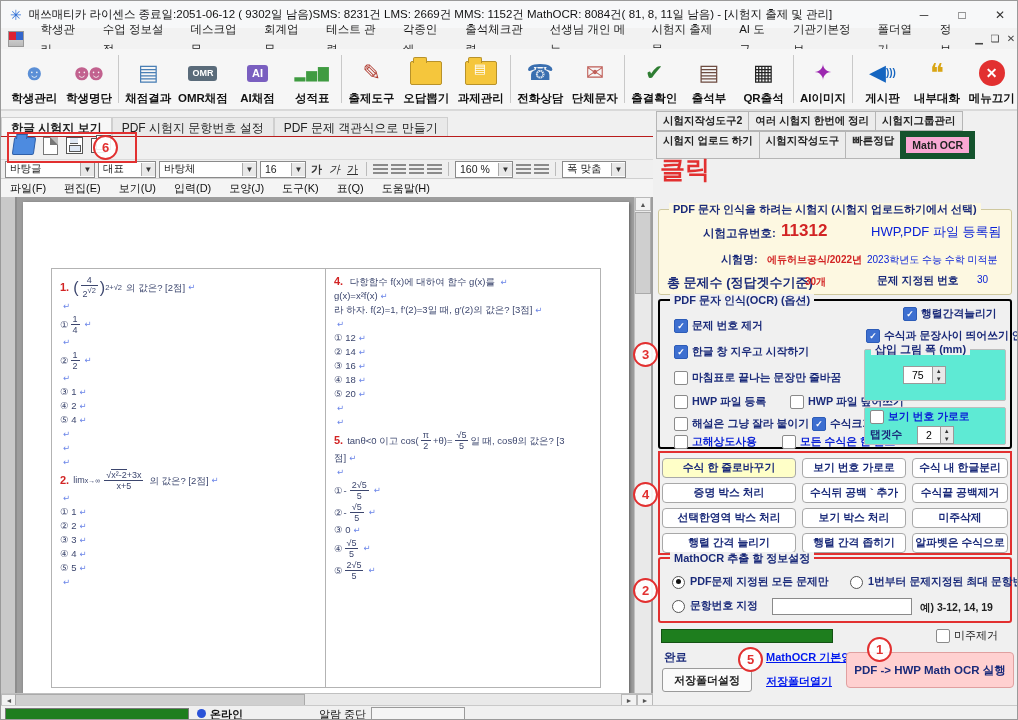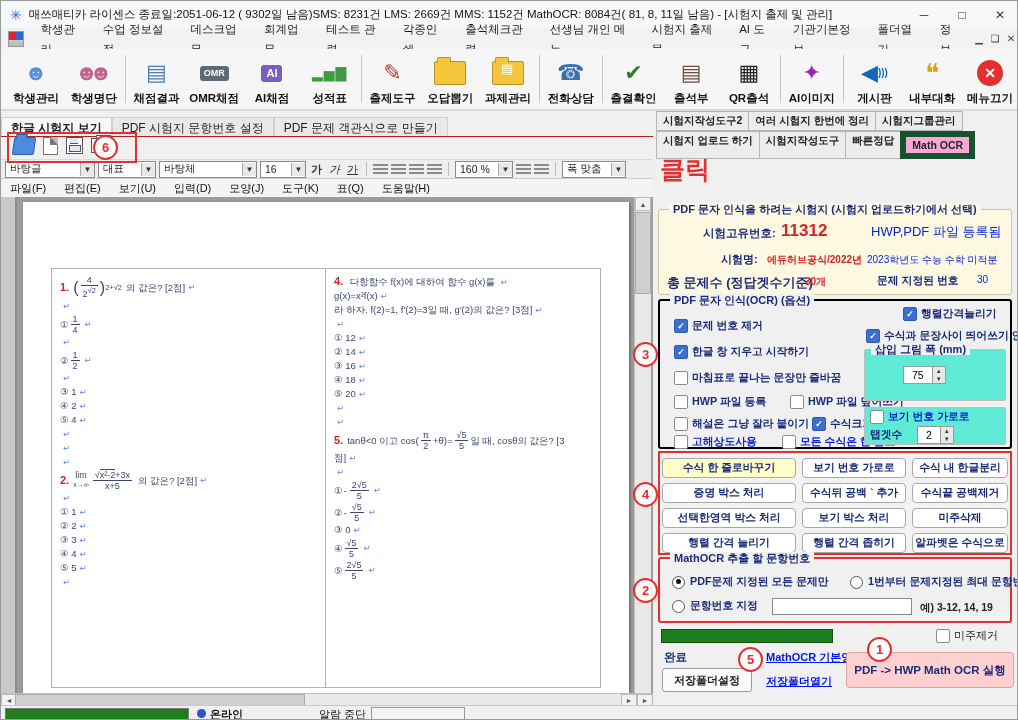--- a/index.html
+++ b/index.html
@@ -85,21 +85,21 @@
   .dl{font-size:9.5px;line-height:13px;color:#3c466e;white-space:nowrap}
   .dl.tall{display:flex;align-items:center;min-height:22px}
   .pno{color:#d22424;font-weight:bold;font-size:11px;margin-right:4px}
   .rt::after{content:"↵";color:#6a84e8;font-size:8.5px;margin-left:3px}
   .blank{min-height:13px}
   .frac{display:inline-flex;flex-direction:column;text-align:center;vertical-align:middle;margin:0 2px;line-height:10px;font-size:9px}
   .frac .fn{border-bottom:1px solid #3c466e;padding:0 2px}
   .frac .fd{padding:0 2px}
   .bparen{font-size:16px;vertical-align:middle;font-weight:normal}
   .ol{border-top:1px solid #3c466e}
-  .lim{display:inline-flex;flex-direction:column;text-align:center;font-size:9px;line-height:9px;vertical-align:middle;margin-right:2px}
+  .lim{display:inline-flex;flex-direction:row;text-align:center;font-size:9px;line-height:9px;vertical-align:middle;margin-right:2px}
   .lim .ls{font-size:7px}
   sup{font-size:7.5px}
   
   .vscroll{position:absolute;left:633px;top:0;width:16px;height:496px;background:#e9e9e9;border-left:1px solid #c0c0c0}
   .sbbtn{width:16px;height:14px;background:#f2f2f2;border:1px solid #b9b9b9;box-sizing:border-box;font-size:7px;color:#555;display:flex;align-items:center;justify-content:center}
   .vthumb{position:absolute;left:0;top:15px;width:16px;height:82px;background:#cfcfcf;border:1px solid #aaa;box-sizing:border-box}
   .hscroll{left:0;top:692px;width:652px;height:14px;background:#e9e9e9;border-top:1px solid #c0c0c0;display:flex}
   .hthumb{position:absolute;left:14px;top:0;width:290px;height:13px;background:#cfcfcf;border:1px solid #aaa;box-sizing:border-box}
   .hscroll .sbbtn{height:13px}
   .hsp{flex:1}
@@ -234,20 +234,24 @@
     <span class="tbi">
         <span class="g-folder doc"></span>
       </span>
     <span class="lbl">과제관리</span>
   </div>
   <div class="tbsep"></div>
   <div class="tbitem">
     <span class="tbi g-phone"></span>
     <span class="lbl">전화상담</span>
   </div>
+  <div class="tbitem">
+    <span class="tbi g-mail"></span>
+    <span class="lbl">단체문자</span>
+  </div>
   <div class="tbsep"></div>
   <div class="tbitem">
     <span class="tbi g-check"></span>
     <span class="lbl">출결확인</span>
   </div>
   <div class="tbitem">
     <span class="tbi g-clip"></span>
     <span class="lbl">출석부</span>
   </div>
   <div class="tbitem">
@@ -587,21 +591,21 @@
     <div class="abtn">수식끝 공백제거</div>
     <div class="abtn">선택한영역  박스 처리</div>
     <div class="abtn">보기 박스 처리</div>
     <div class="abtn">미주삭제</div>
     <div class="abtn">행렬 간격 늘리기</div>
     <div class="abtn">행렬 간격 좁히기</div>
     <div class="abtn">알파벳은 수식으로</div>
   </div>
 
   <div class="gb mobox">
-    <span class="gbtitle">MathOCR 추출 할 문항번호</span>
+    <span class="gbtitle">MathOCR 추출 할 정보설정</span>
     <div class="rdrow" style="left:12px;top:16px">
       <span class="radio sel"></span>
       <span>PDF문제 지정된 모든 문제만</span>
     </div>
     <div class="rdrow" style="left:190px;top:16px">
       <span class="radio"></span>
       <span>1번부터 문제지정된 최대 문항번호</span>
     </div>
     <div class="rdrow" style="left:12px;top:40px">
       <span class="radio"></span>

